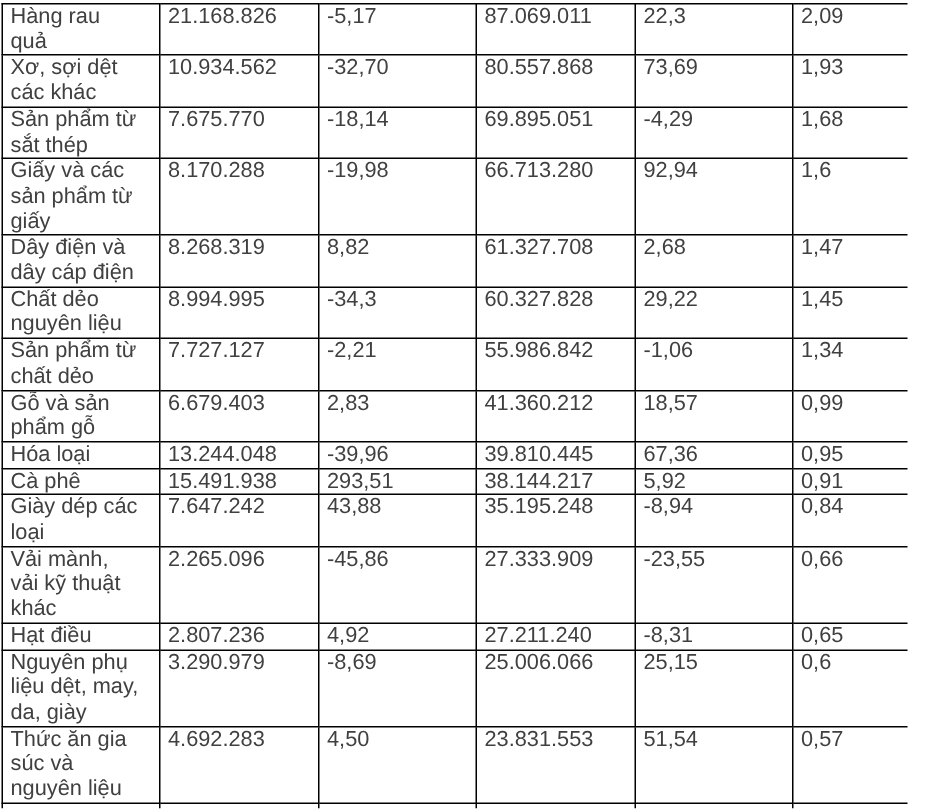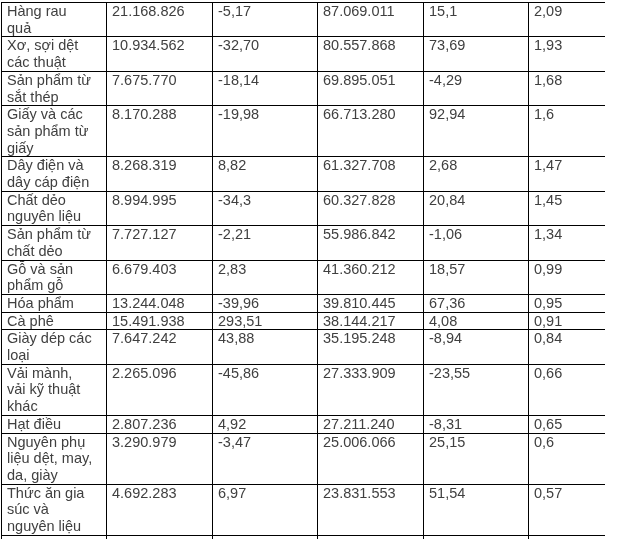--- a/index.html
+++ b/index.html
@@ -54,27 +54,27 @@
         <col class="c4">
         <col class="c5">
     </colgroup>
     <tbody id="table-body">
   <tr>
     <td>Hàng rau
 quả</td>
     <td>21.168.826</td>
     <td>-5,17</td>
     <td>87.069.011</td>
-    <td>15,1</td>
+    <td>22,3</td>
     <td>2,09</td>
   </tr>
 
   <tr>
     <td>Xơ, sợi dệt
-các thuật</td>
+các khác</td>
     <td>10.934.562</td>
     <td>-32,70</td>
     <td>80.557.868</td>
     <td>73,69</td>
     <td>1,93</td>
   </tr>
 
   <tr>
     <td>Sản phẩm từ
 sắt thép</td>
@@ -105,21 +105,21 @@
     <td>2,68</td>
     <td>1,47</td>
   </tr>
 
   <tr>
     <td>Chất dẻo
 nguyên liệu</td>
     <td>8.994.995</td>
     <td>-34,3</td>
     <td>60.327.828</td>
-    <td>20,84</td>
+    <td>29,22</td>
     <td>1,45</td>
   </tr>
 
   <tr>
     <td>Sản phẩm từ
 chất dẻo</td>
     <td>7.727.127</td>
     <td>-2,21</td>
     <td>55.986.842</td>
     <td>-1,06</td>
@@ -130,34 +130,34 @@
     <td>Gỗ và sản
 phẩm gỗ</td>
     <td>6.679.403</td>
     <td>2,83</td>
     <td>41.360.212</td>
     <td>18,57</td>
     <td>0,99</td>
   </tr>
 
   <tr>
-    <td>Hóa phẩm</td>
+    <td>Hóa loại</td>
     <td>13.244.048</td>
     <td>-39,96</td>
     <td>39.810.445</td>
     <td>67,36</td>
     <td>0,95</td>
   </tr>
 
   <tr>
     <td>Cà phê</td>
     <td>15.491.938</td>
     <td>293,51</td>
     <td>38.144.217</td>
-    <td>4,08</td>
+    <td>5,92</td>
     <td>0,91</td>
   </tr>
 
   <tr>
     <td>Giày dép các
 loại</td>
     <td>7.647.242</td>
     <td>43,88</td>
     <td>35.195.248</td>
     <td>-8,94</td>
@@ -182,32 +182,32 @@
     <td>27.211.240</td>
     <td>-8,31</td>
     <td>0,65</td>
   </tr>
 
   <tr>
     <td>Nguyên phụ
 liệu dệt, may,
 da, giày</td>
     <td>3.290.979</td>
-    <td>-3,47</td>
+    <td>-8,69</td>
     <td>25.006.066</td>
     <td>25,15</td>
     <td>0,6</td>
   </tr>
 
   <tr>
     <td>Thức ăn gia
 súc và
 nguyên liệu</td>
     <td>4.692.283</td>
-    <td>6,97</td>
+    <td>4,50</td>
     <td>23.831.553</td>
     <td>51,54</td>
     <td>0,57</td>
   </tr>
 
   <tr class="stub-row">
     <td></td>
     <td></td>
     <td></td>
     <td></td>

